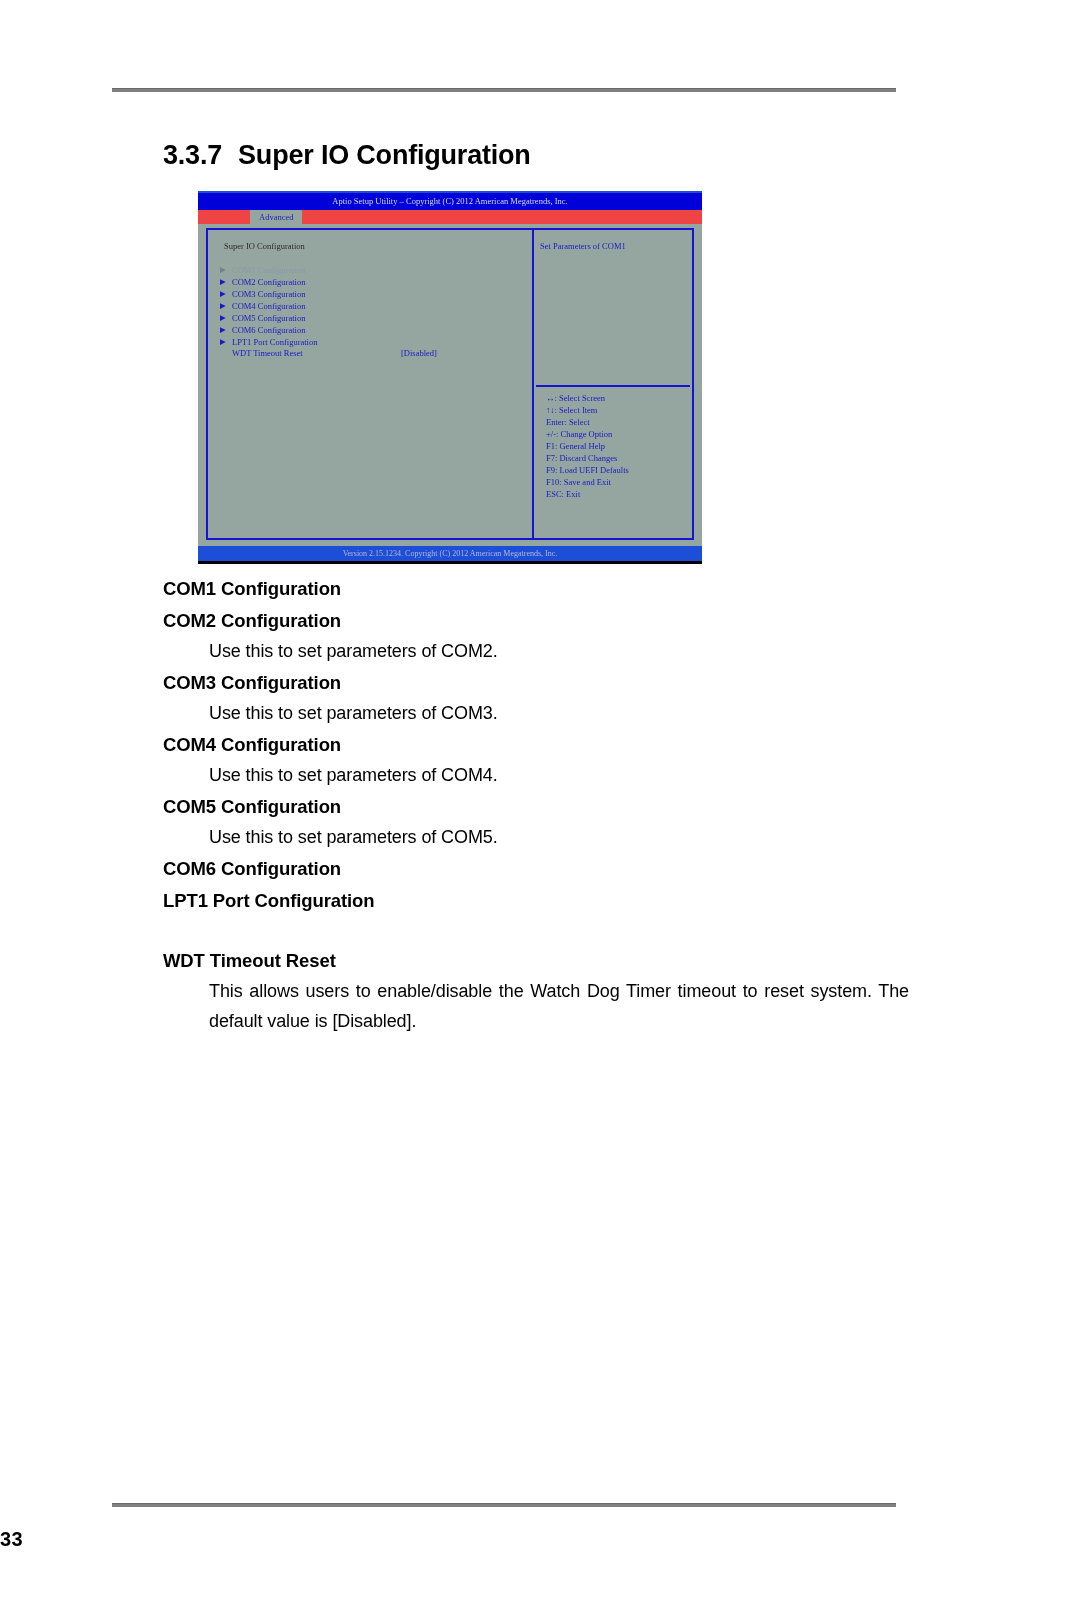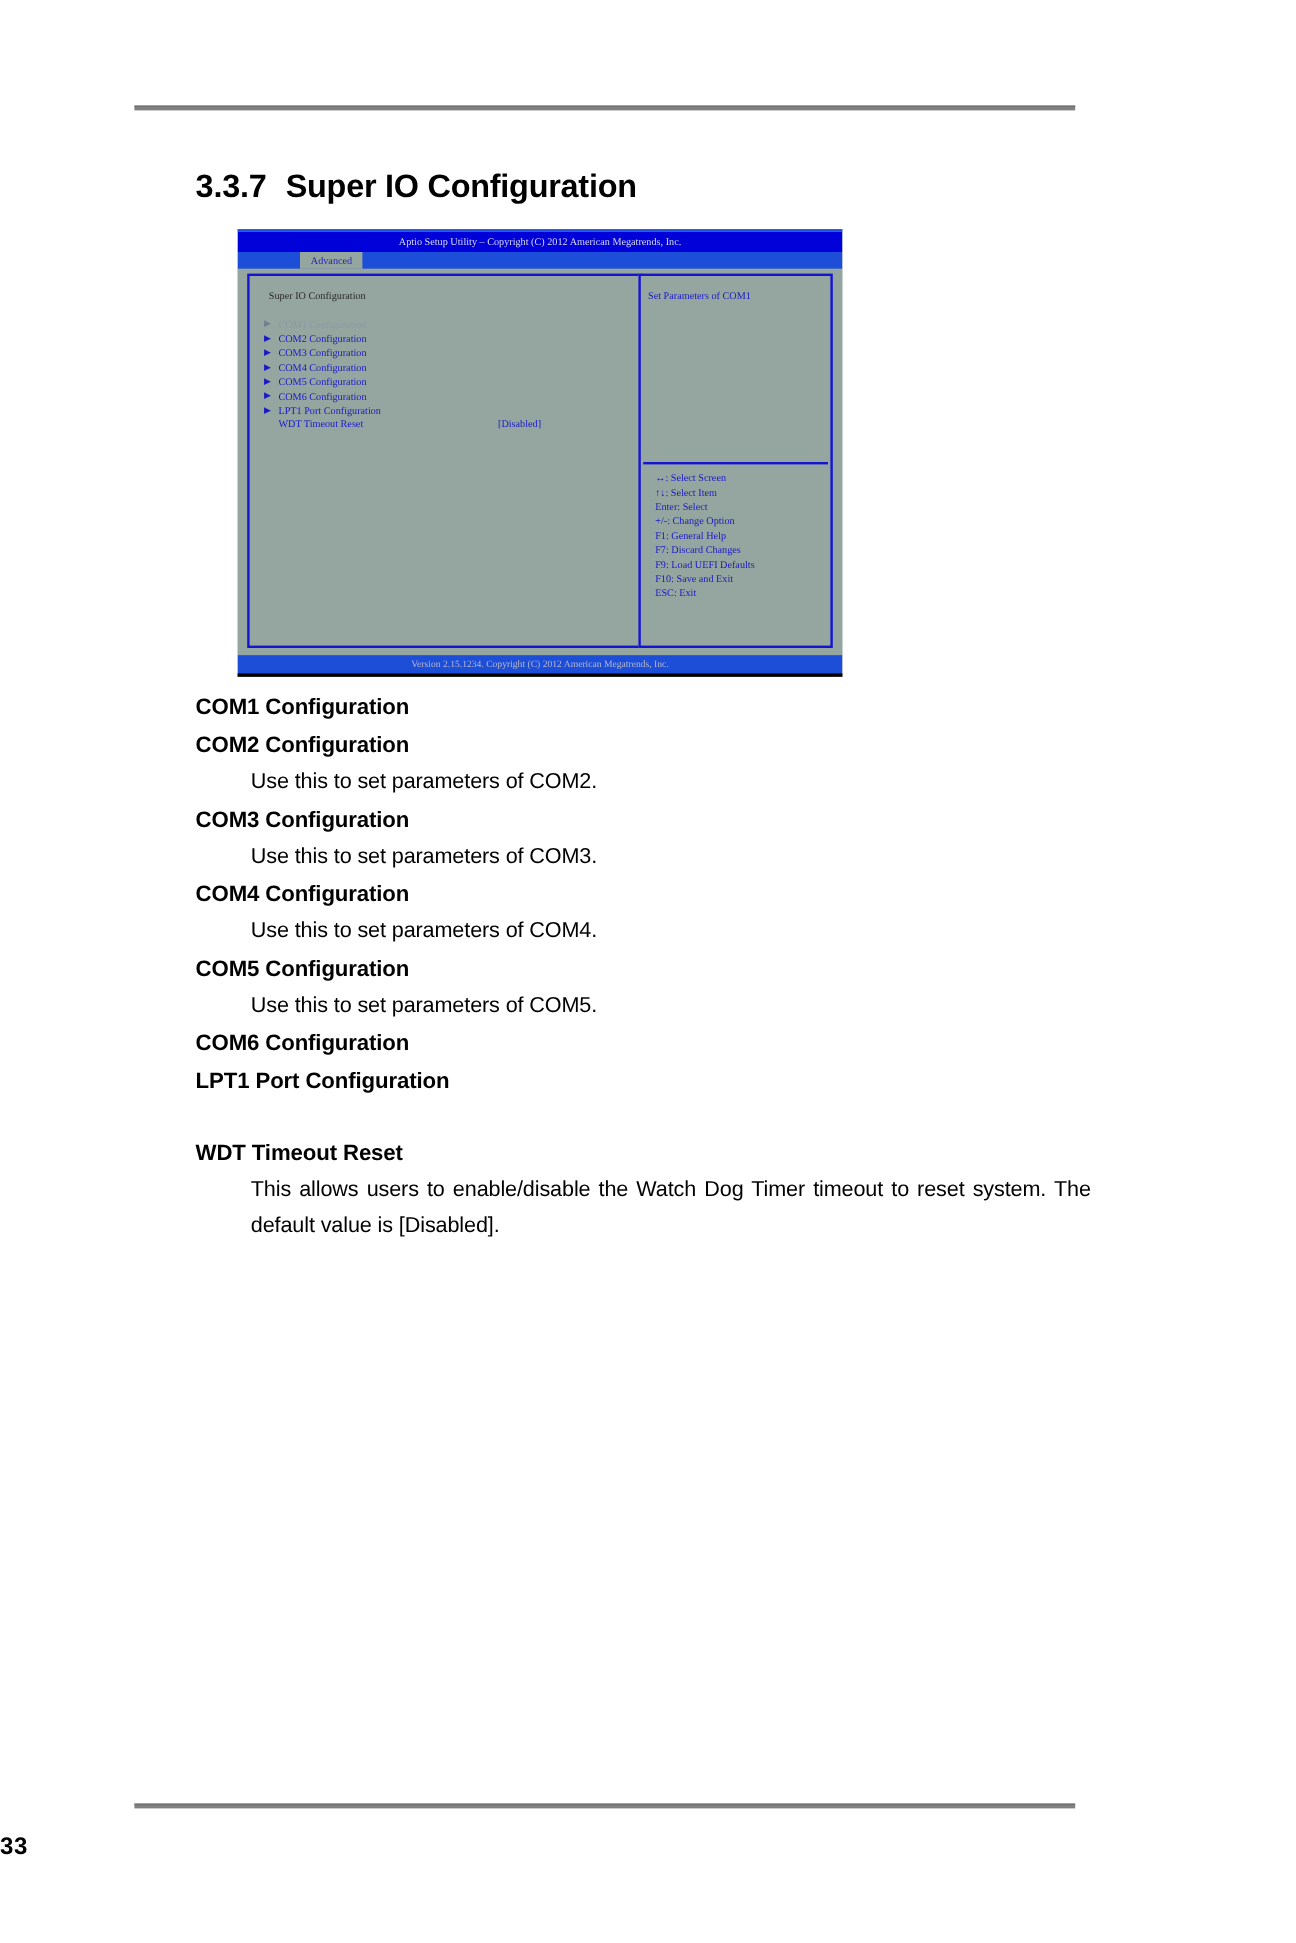--- a/index.html
+++ b/index.html
@@ -84,21 +84,21 @@
     line-height: 17px;
     text-align: center;
     white-space: nowrap;
   }
 
   .bios-tabbar {
     position: absolute;
     left: 0; top: 17px;
     width: 504px;
     height: 14px;
-    background: #1d4ed8;
+    background: #ef4444;
   }
   .bios-tab {
     position: absolute;
     left: 52px;
     top: 0px;
     height: 14px;
     padding: 0 9px;
     background: #95a5a0;
     color: #1f1fbe;
     font-size: 8.5px;
@@ -181,21 +181,21 @@
     top: 117px;
     width: 300px;
     height: 12px;
     font-size: 8.5px;
     line-height: 12px;
     color: #1a1ac4;
     white-space: nowrap;
   }
   .setting-row .val {
     position: absolute;
-    left: 183px;
+    left: 169px;
     top: 0;
   }
 
   .help-text {
     position: absolute;
     left: 6px;
     top: 10px;
     font-size: 8.5px;
     line-height: 12px;
     color: #1a1ac4;

